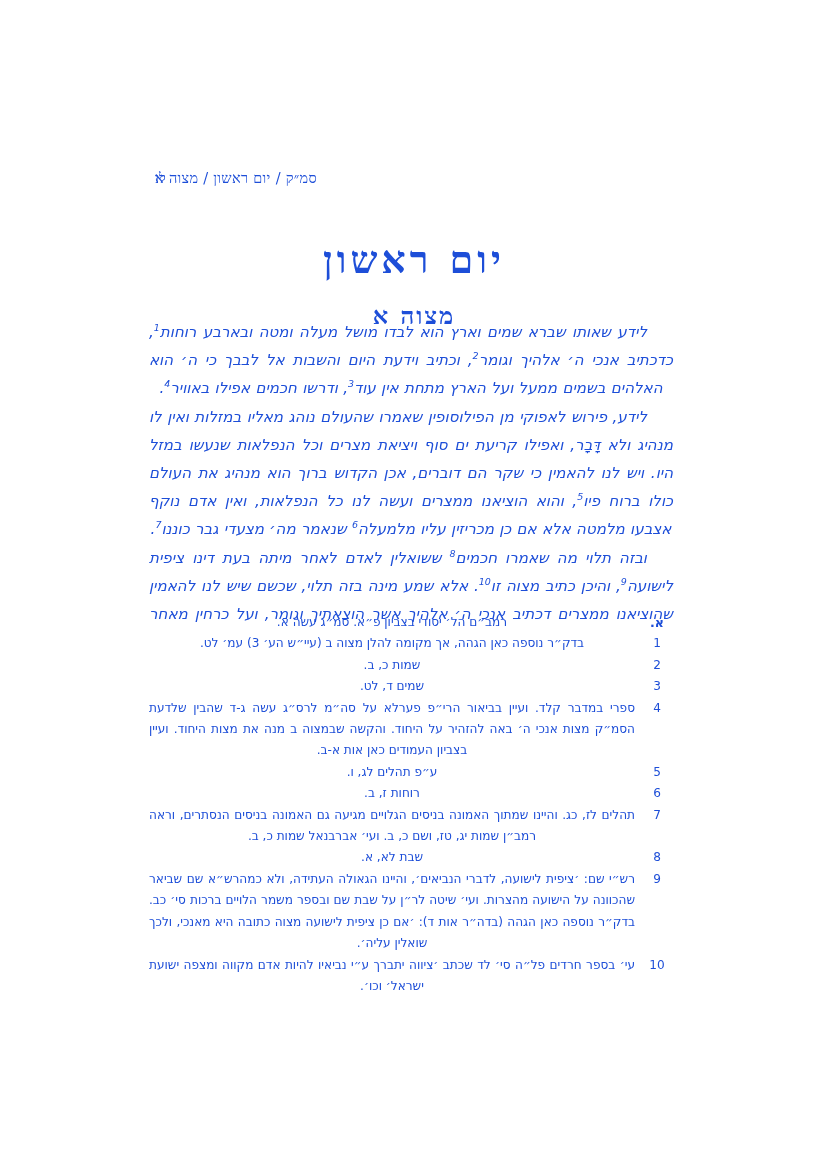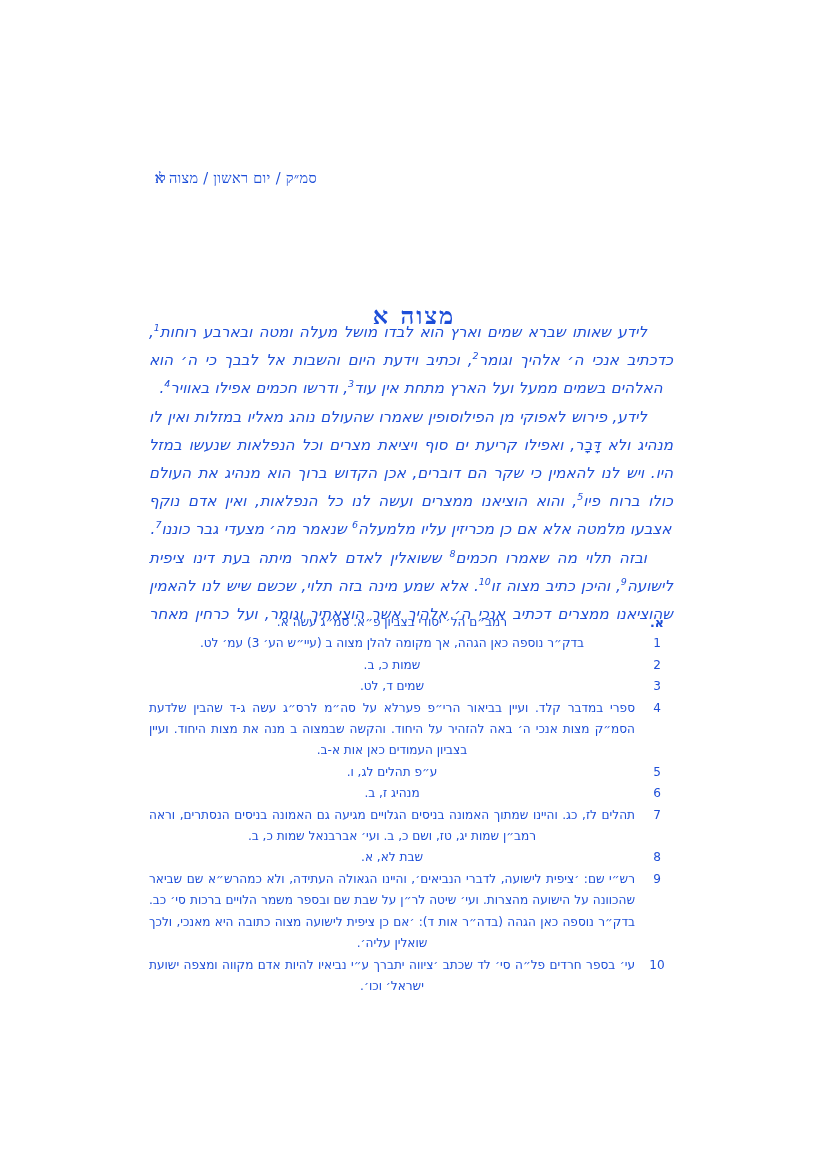--- a/index.html
+++ b/index.html
@@ -151,20 +151,21 @@
 </head>
 <body>
 
 <div class="page">
 
   <div class="running-head">
     <span class="folio">לו</span>
     <span class="head-center">סמ״ק / יום ראשון / מצוה א</span>
   </div>
 
+  <h1 class="doc-title">יום ראשון</h1>
   <h2 class="doc-subtitle">מצוה א</h2>
 
   <div class="body-text">
 
     <p><span>לידע שאותו שברא שמים וארץ הוא לבדו מושל מעלה ומטה ובארבע רוחות</span><sup class="fn">1</sup><span>, כדכתיב אנכי ה׳ אלהיך וגומר</span><sup class="fn">2</sup><span>, וכתיב וידעת היום והשבות אל לבבך כי ה׳ הוא האלהים בשמים ממעל ועל הארץ מתחת אין עוד</span><sup class="fn">3</sup><span>, ודרשו חכמים אפילו באוויר</span><sup class="fn">4</sup><span>.</span></p>
 
     <p><span>לידע, פירוש לאפוקי מן הפילוסופין שאמרו שהעולם נוהג מאליו במזלות ואין לו מנהיג ולא דָּבָר, ואפילו קריעת ים סוף ויציאת מצרים וכל הנפלאות שנעשו במזל היו. ויש לנו להאמין כי שקר הם דוברים, אכן הקדוש ברוך הוא מנהיג את העולם כולו ברוח פיו</span><sup class="fn">5</sup><span>, והוא הוציאנו ממצרים ועשה לנו כל הנפלאות, ואין אדם נוקף אצבעו מלמטה אלא אם כן מכריזין עליו מלמעלה</span><sup class="fn">6</sup><span> שנאמר מה׳ מצעדי גבר כוננו</span><sup class="fn">7</sup><span>.</span></p>
 
     <p class="last-open"><span>ובזה תלוי מה שאמרו חכמים</span><sup class="fn">8</sup><span> ששואלין לאדם לאחר מיתה בעת דינו ציפית לישועה</span><sup class="fn">9</sup><span>, והיכן כתיב מצוה זו</span><sup class="fn">10</sup><span>. אלא שמע מינה בזה תלוי, שכשם שיש לנו להאמין שהוציאנו ממצרים דכתיב אנכי ה׳ אלהיך אשר הוצאתיך וגומר, ועל כרחין מאחר</span></p>
 
@@ -197,21 +198,21 @@
       <div class="note-body lastcenter">ספרי במדבר קלד. ועיין בביאור הרי״פ פערלא על סה״מ לרס״ג עשה ג-ד שהבין שלדעת הסמ״ק מצות אנכי ה׳ באה להזהיר על היחוד. והקשה שבמצוה ב מנה את מצות היחוד. ועיין בצביון העמודים כאן אות א-ב.</div>
     </div>
 
     <div class="note">
       <div class="note-num">5</div>
       <div class="note-body lastcenter">ע״פ תהלים לג, ו.</div>
     </div>
 
     <div class="note">
       <div class="note-num">6</div>
-      <div class="note-body lastcenter">מנהיג ז, ב.</div>
+      <div class="note-body lastcenter">רוחות ז, ב.</div>
     </div>
 
     <div class="note">
       <div class="note-num">7</div>
       <div class="note-body lastcenter">תהלים לז, כג. והיינו שמתוך האמונה בניסים הגלויים מגיעה גם האמונה בניסים הנסתרים, וראה רמב״ן שמות יג, טז, ושם כ, ב. ועי׳ אברבנאל שמות כ, ב.</div>
     </div>
 
     <div class="note">
       <div class="note-num">8</div>
       <div class="note-body lastcenter">שבת לא, א.</div>

